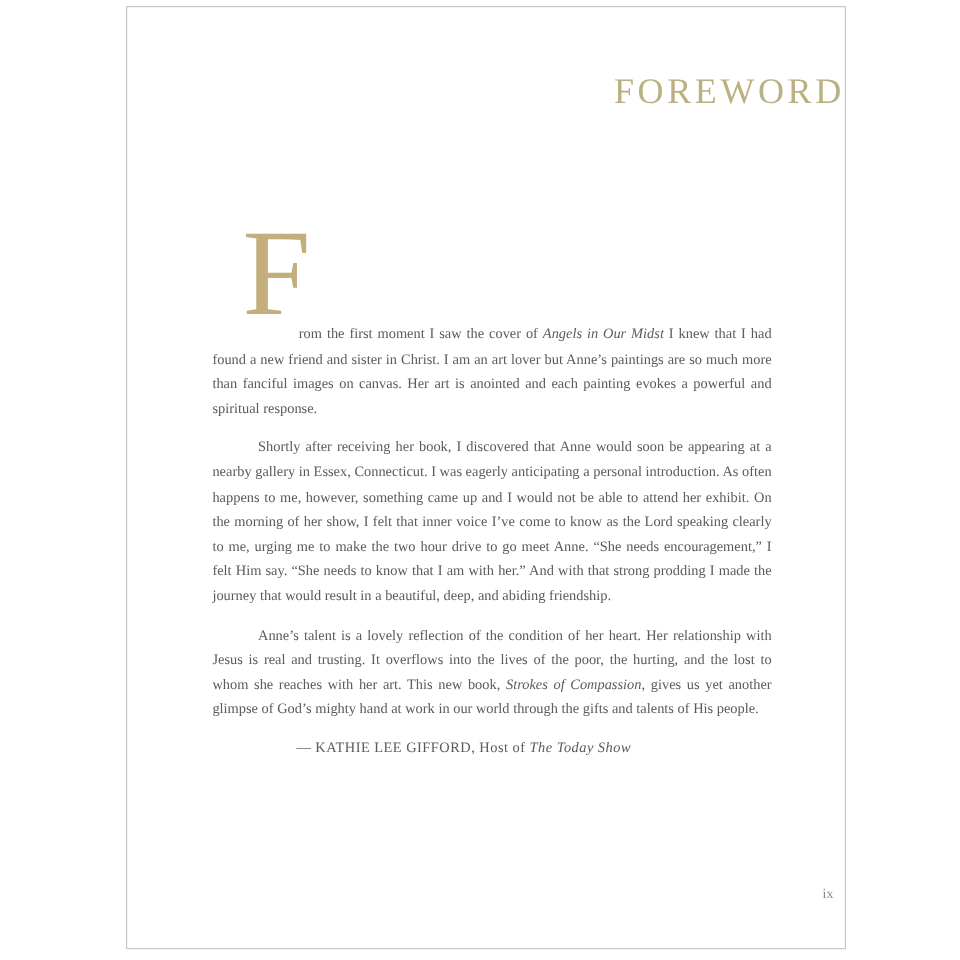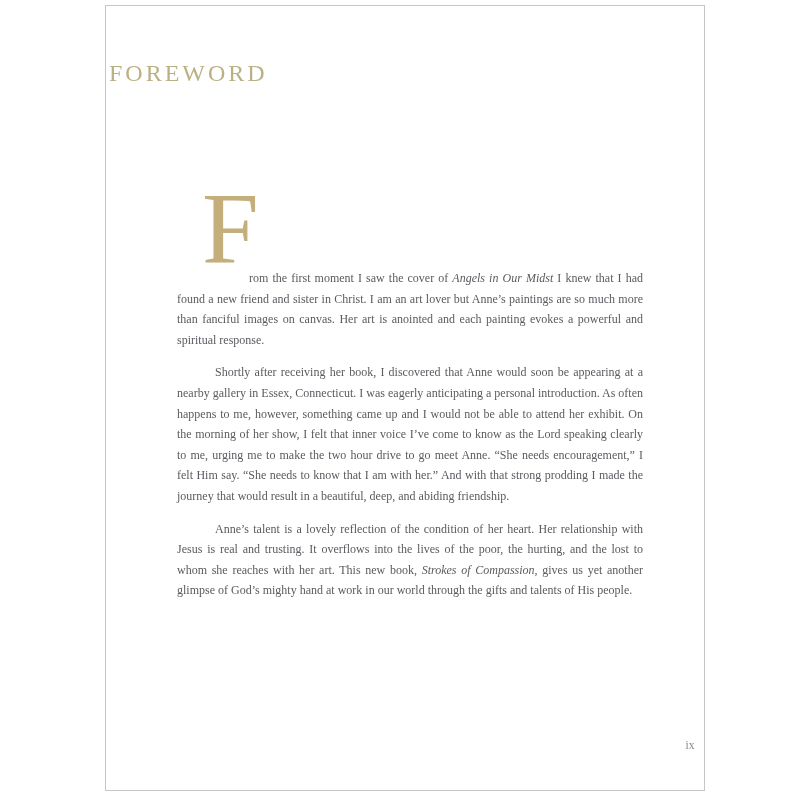--- a/index.html
+++ b/index.html
@@ -24,22 +24,22 @@
   .book-page {
     position: absolute;
     left: 105px; top: 5px;
     width: 600px; height: 786px;
     background: #ffffff;
     border: 1px solid var(--border);
   }
   .foreword-title {
     position: absolute;
     left: 0; right: 0; top: 54px;
-    text-align: left;
-    font-size: 24px;
+    text-align: right;
+    font-size: 30px;
     font-weight: normal;
     letter-spacing: 3px;
     padding-left: 3px; 
     color: var(--title-gold);
   }
   .drop-cap {
     position: absolute;
     left: 96px; top: 172px;
     font-size: 102px;
     line-height: 1;
@@ -81,17 +81,18 @@
 
     <h1 class="foreword-title">FOREWORD</h1>
 
     <div class="drop-cap">F</div>
 
     <div class="foreword-body">
       <p class="para-first"><span>rom the first moment I saw the cover of </span><em>Angels in Our Midst</em><span> I knew that I had found a new friend and sister in Christ. I am an art lover but Anne’s paintings are so much more than fanciful images on canvas. Her art is anointed and each painting evokes a powerful and spiritual response.</span></p>
       <p class="para-indent"><span>Shortly after receiving her book, I discovered that Anne would soon be appearing at a nearby gallery in Essex, Connecticut. I was eagerly anticipating a personal introduction. As often happens to me, however, something came up and I would not be able to attend her exhibit. On the morning of her show, I felt that inner voice I’ve come to know as the Lord speaking clearly to me, urging me to make the two hour drive to go meet Anne. “She needs encouragement,” I felt Him say. “She needs to know that I am with her.” And with that strong prodding I made the journey that would result in a beautiful, deep, and abiding friendship.</span></p>
       <p class="para-indent"><span>Anne’s talent is a lovely reflection of the condition of her heart. Her relationship with Jesus is real and trusting. It overflows into the lives of the poor, the hurting, and the lost to whom she reaches with her art. This new book, </span><em>Strokes of Compassion</em><span>, gives us yet another glimpse of God’s mighty hand at work in our world through the gifts and talents of His people.</span></p>
 
+      <p class="attribution-line"><span>— KATHIE LEE GIFFORD, Host of </span><em>The Today Show</em></p>
     </div>
 
     <div class="page-number">ix</div>
   </div>
 </div>
 
 </body></html>

